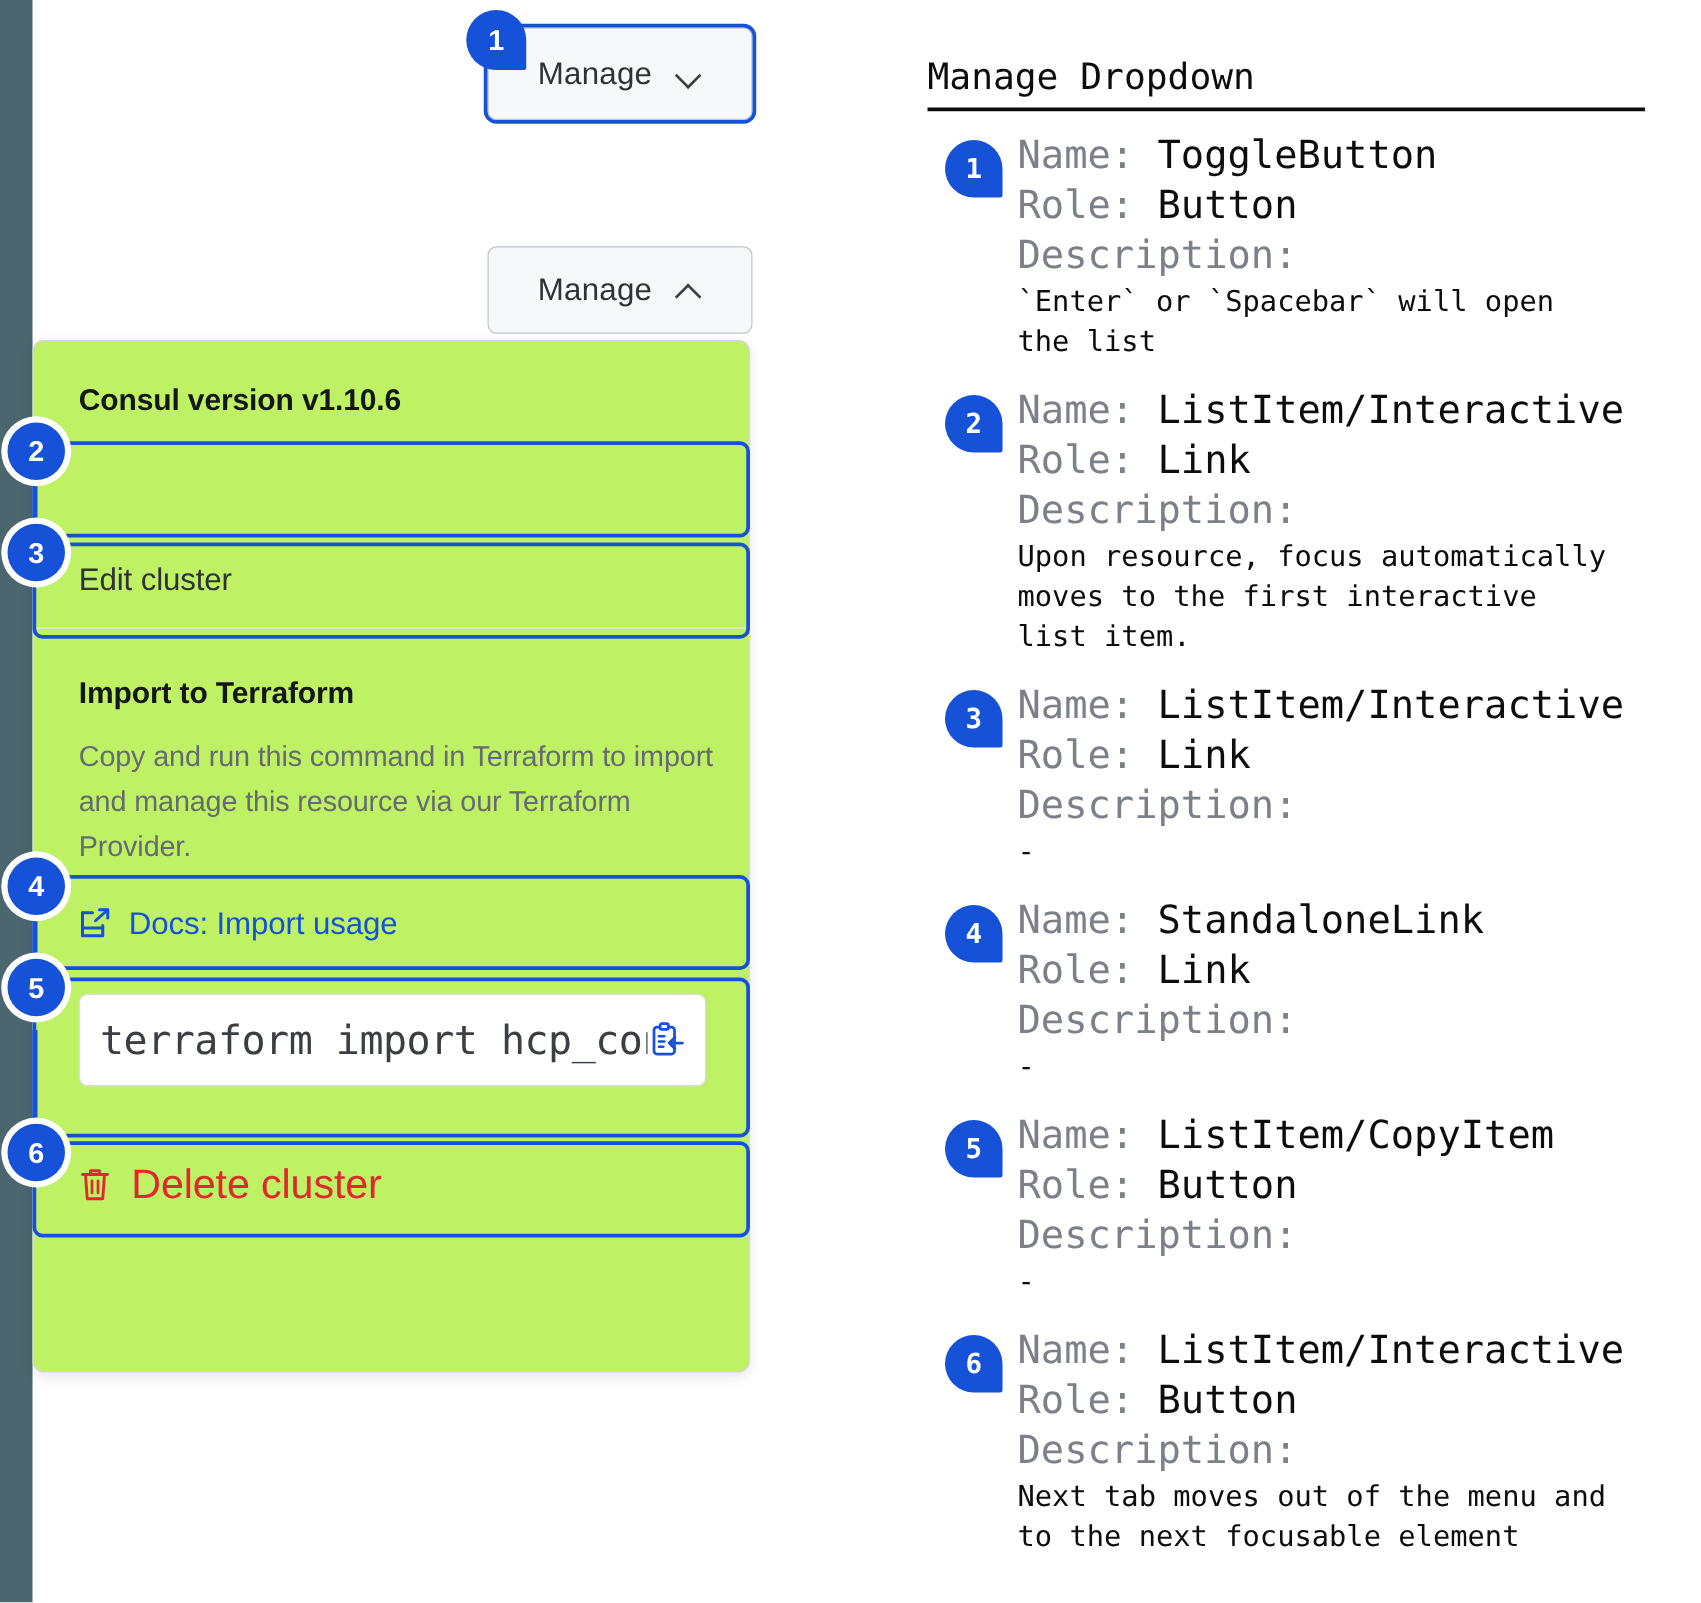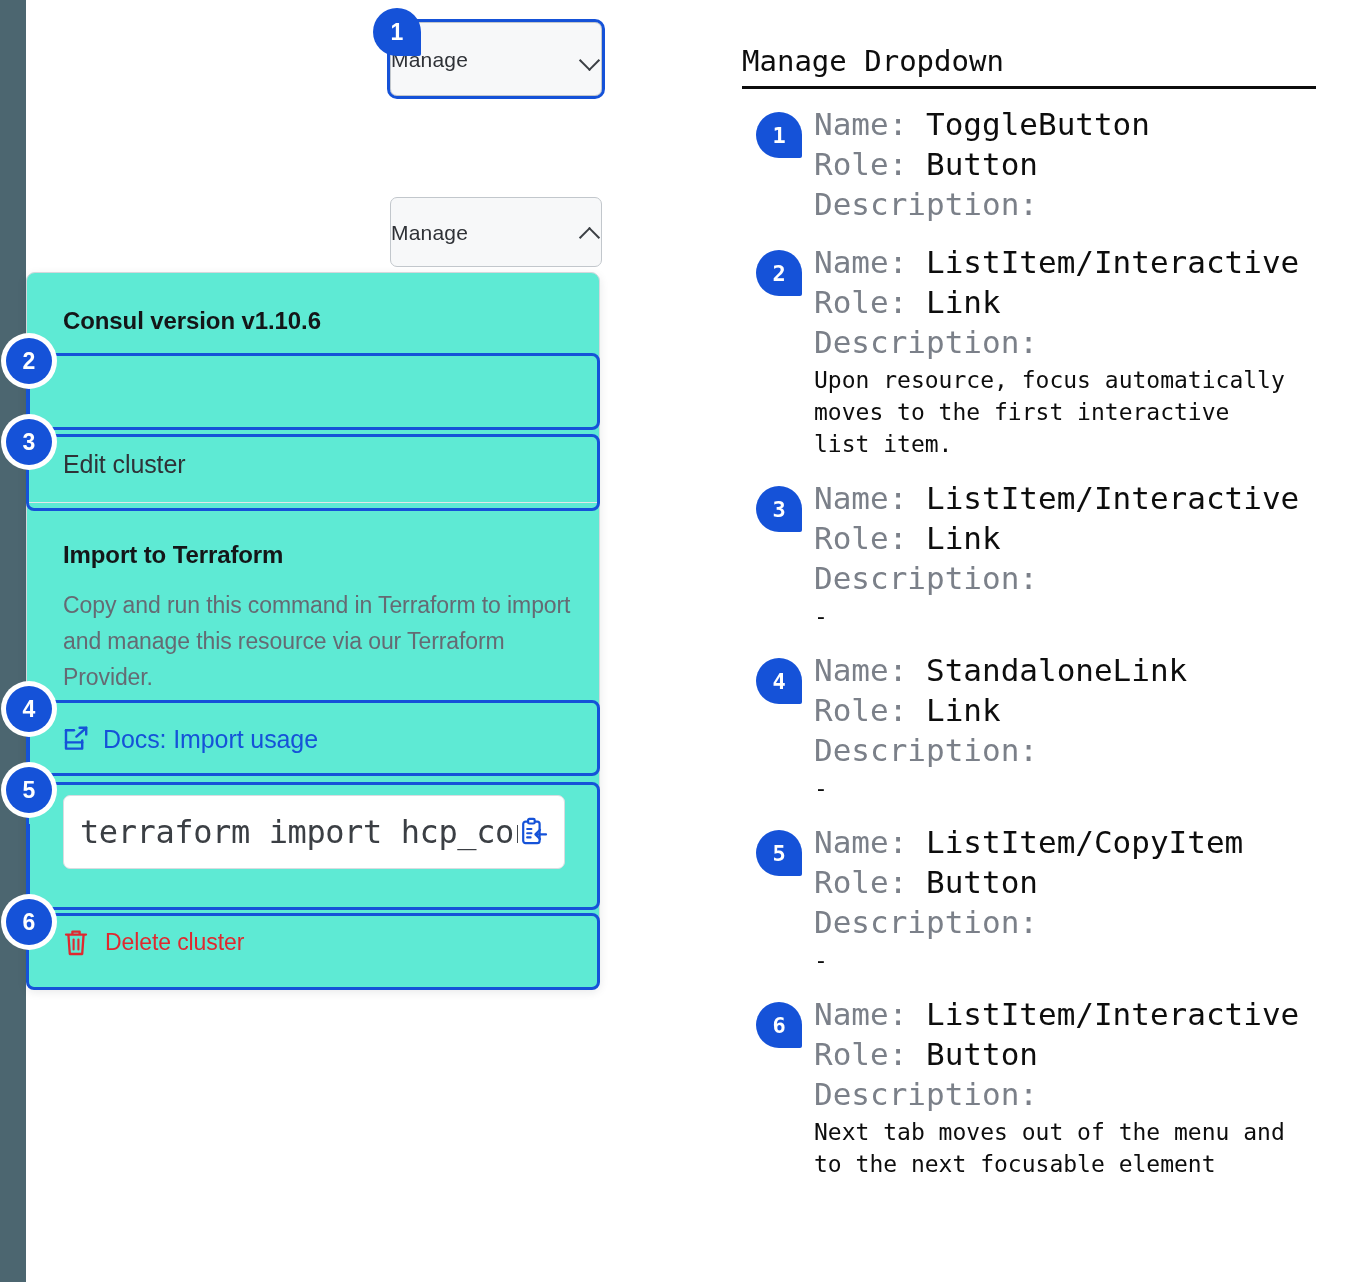--- a/index.html
+++ b/index.html
@@ -19,27 +19,27 @@
     width: 26px; height: 1282px;
     background: #4c6670;
   }
 
   
   .demo-col { position: absolute; left: 0; top: 0; width: 700px; height: 1282px; }
 
   
   .manage-btn {
     position: absolute;
-    display: flex; align-items: center; justify-content: space-between;
+    display: flex; align-items: center; justify-content: center;
     gap: 18px;
     background: #f7f8f9;
     border: 1px solid #c2c7cc;
     border-radius: 7px;
     color: #2f3237;
-    font-size: 21px;
+    font-size: 25px;
     letter-spacing: .2px;
   }
   .manage-btn .lbl { line-height: 1; }
   .chev { width: 22px; height: 22px; display:inline-block; position: relative; }
   .chev::before {
     content:""; position:absolute; left:3px; top:5px;
     width: 13px; height: 13px;
     border-right: 2.6px solid #3b3f44;
     border-bottom: 2.6px solid #3b3f44;
     transform: rotate(45deg);
@@ -49,22 +49,22 @@
   #btn-closed { left: 390px; top: 22px; width: 212px; height: 74px; }
   #btn-open   { left: 390px; top: 197px; width: 212px; height: 70px; }
   #ring-1 {
     position: absolute; left: 387px; top: 19px; width: 218px; height: 80px;
     border: 3px solid #1552d8; border-radius: 10px; pointer-events:none;
   }
 
   
   .menu-card {
     position: absolute; left: 26px; top: 272px;
-    width: 574px; height: 717px;
-    background: #5eead4;
+    width: 574px; height: 826px;
+    background: #bef264;
     border: 1px solid #d4d7dc;
     border-radius: 9px;
     box-shadow: 0 3px 10px rgba(20,25,35,.10);
   }
   .menu-inner { position: absolute; inset: 0; }
 
   .menu-heading {
     position: absolute; left: 36px;
     font-size: 24px; font-weight: bold; color: #141618;
     letter-spacing: -.1px;
@@ -112,21 +112,21 @@
     flex: 1;
     font-family: "DejaVu Sans Mono", "Liberation Mono", monospace;
     font-size: 32px; color: #3b3f44; letter-spacing: -.4px; white-space: nowrap;
     overflow: hidden;
   }
 
   
   .delete-row {
     position: absolute; left: 36px; top: 655px;
     display: flex; align-items: center; gap: 16px;
-    color: #e0282f; font-size: 23px; letter-spacing: -.1px;
+    color: #e0282f; font-size: 33px; letter-spacing: -.1px;
   }
 
   
   .hl {
     position: absolute;
     border: 3px solid #1552d8;
     border-radius: 8px;
     pointer-events: none;
   }
   #hl-2 { left: 26px; top: 353px; width: 574px; height: 77px; }
@@ -303,20 +303,22 @@
 
   <div class="doc-panel">
     <div class="doc-title">Manage Dropdown</div>
     <div class="doc-rule"></div>
     <div class="doc-list" id="doc-list">
         <div class="doc-item">
           <div class="doc-badge">1</div>
           <div class="doc-line"><span class="doc-key">Name: </span><span class="doc-val">ToggleButton</span></div>
           <div class="doc-line"><span class="doc-key">Role: </span><span class="doc-val">Button</span></div>
           <div class="doc-line doc-key">Description:</div>
+          <div class="doc-body">`Enter` or `Spacebar` will open
+the list</div>
         </div>
         <div class="doc-item">
           <div class="doc-badge">2</div>
           <div class="doc-line"><span class="doc-key">Name: </span><span class="doc-val">ListItem/Interactive</span></div>
           <div class="doc-line"><span class="doc-key">Role: </span><span class="doc-val">Link</span></div>
           <div class="doc-line doc-key">Description:</div>
           <div class="doc-body">Upon resource, focus automatically
 moves to the first interactive
 list item.</div>
         </div>

